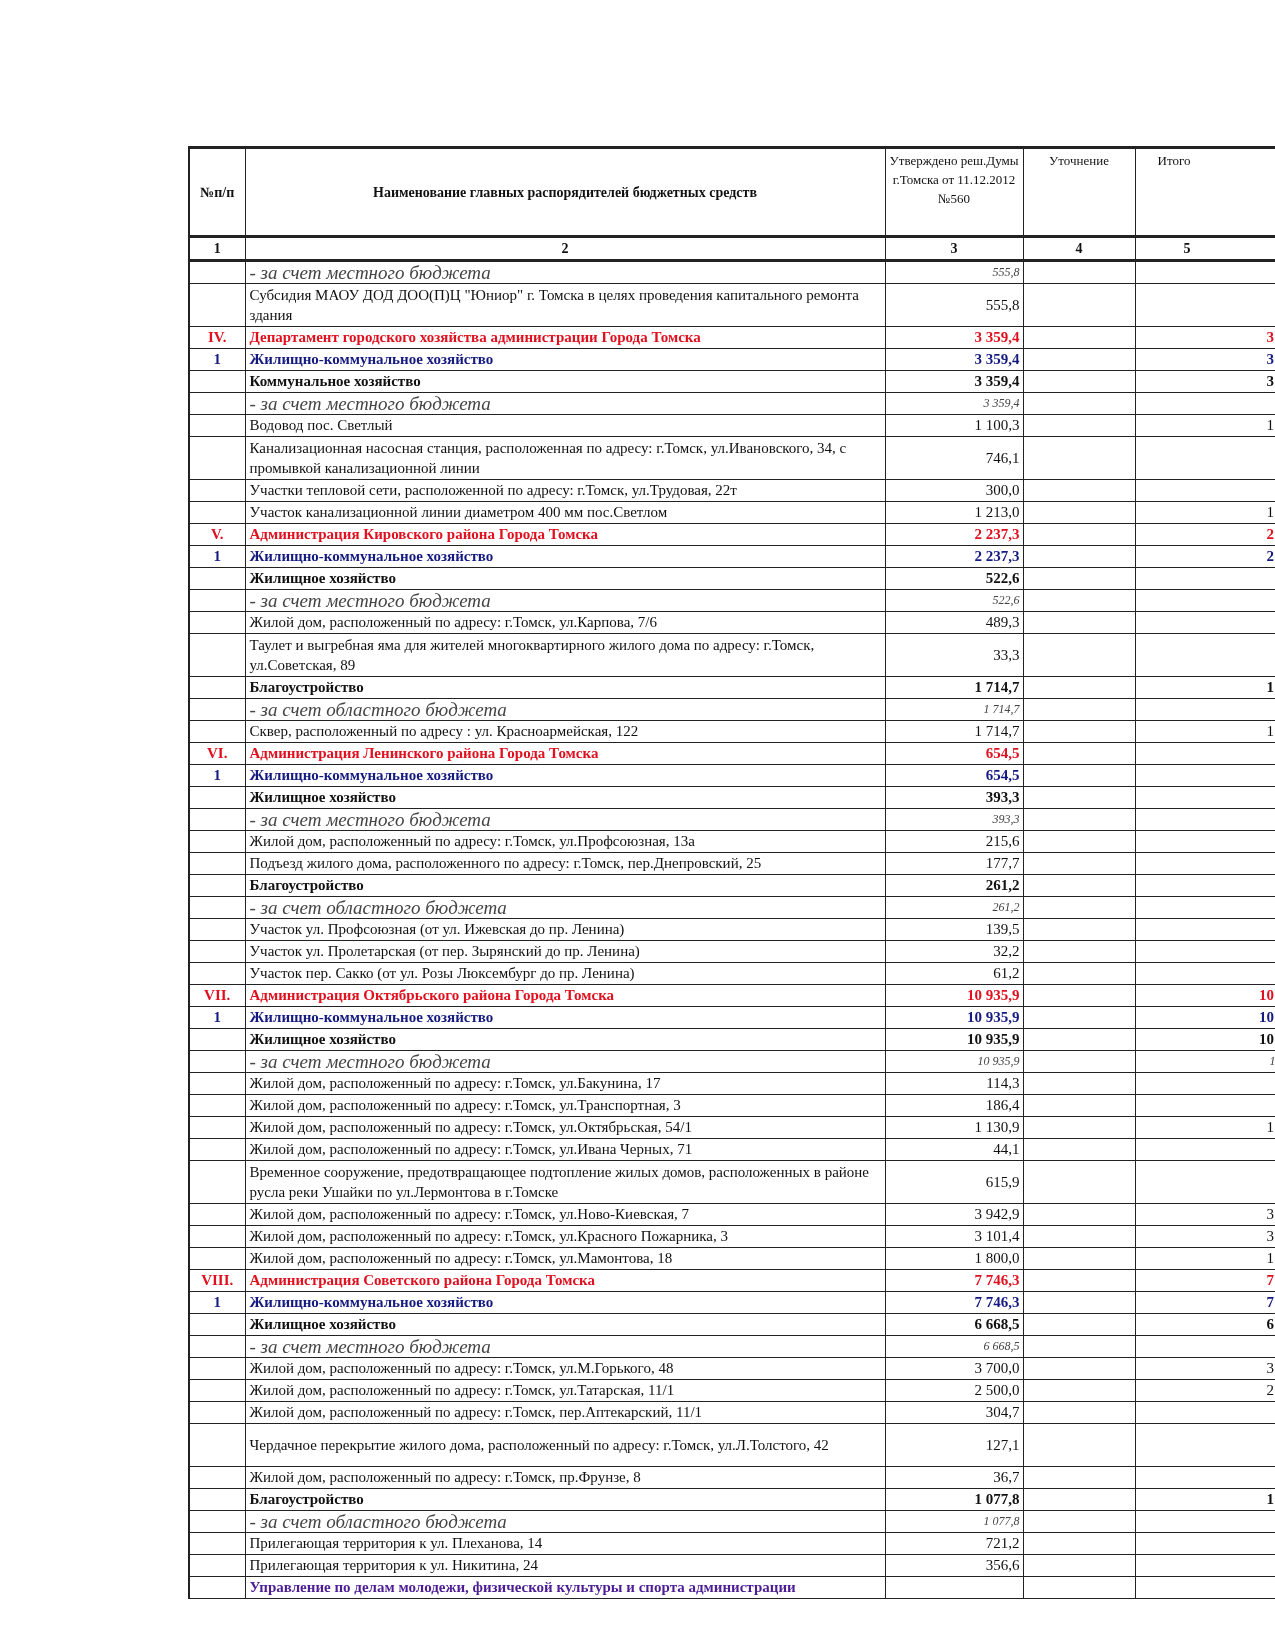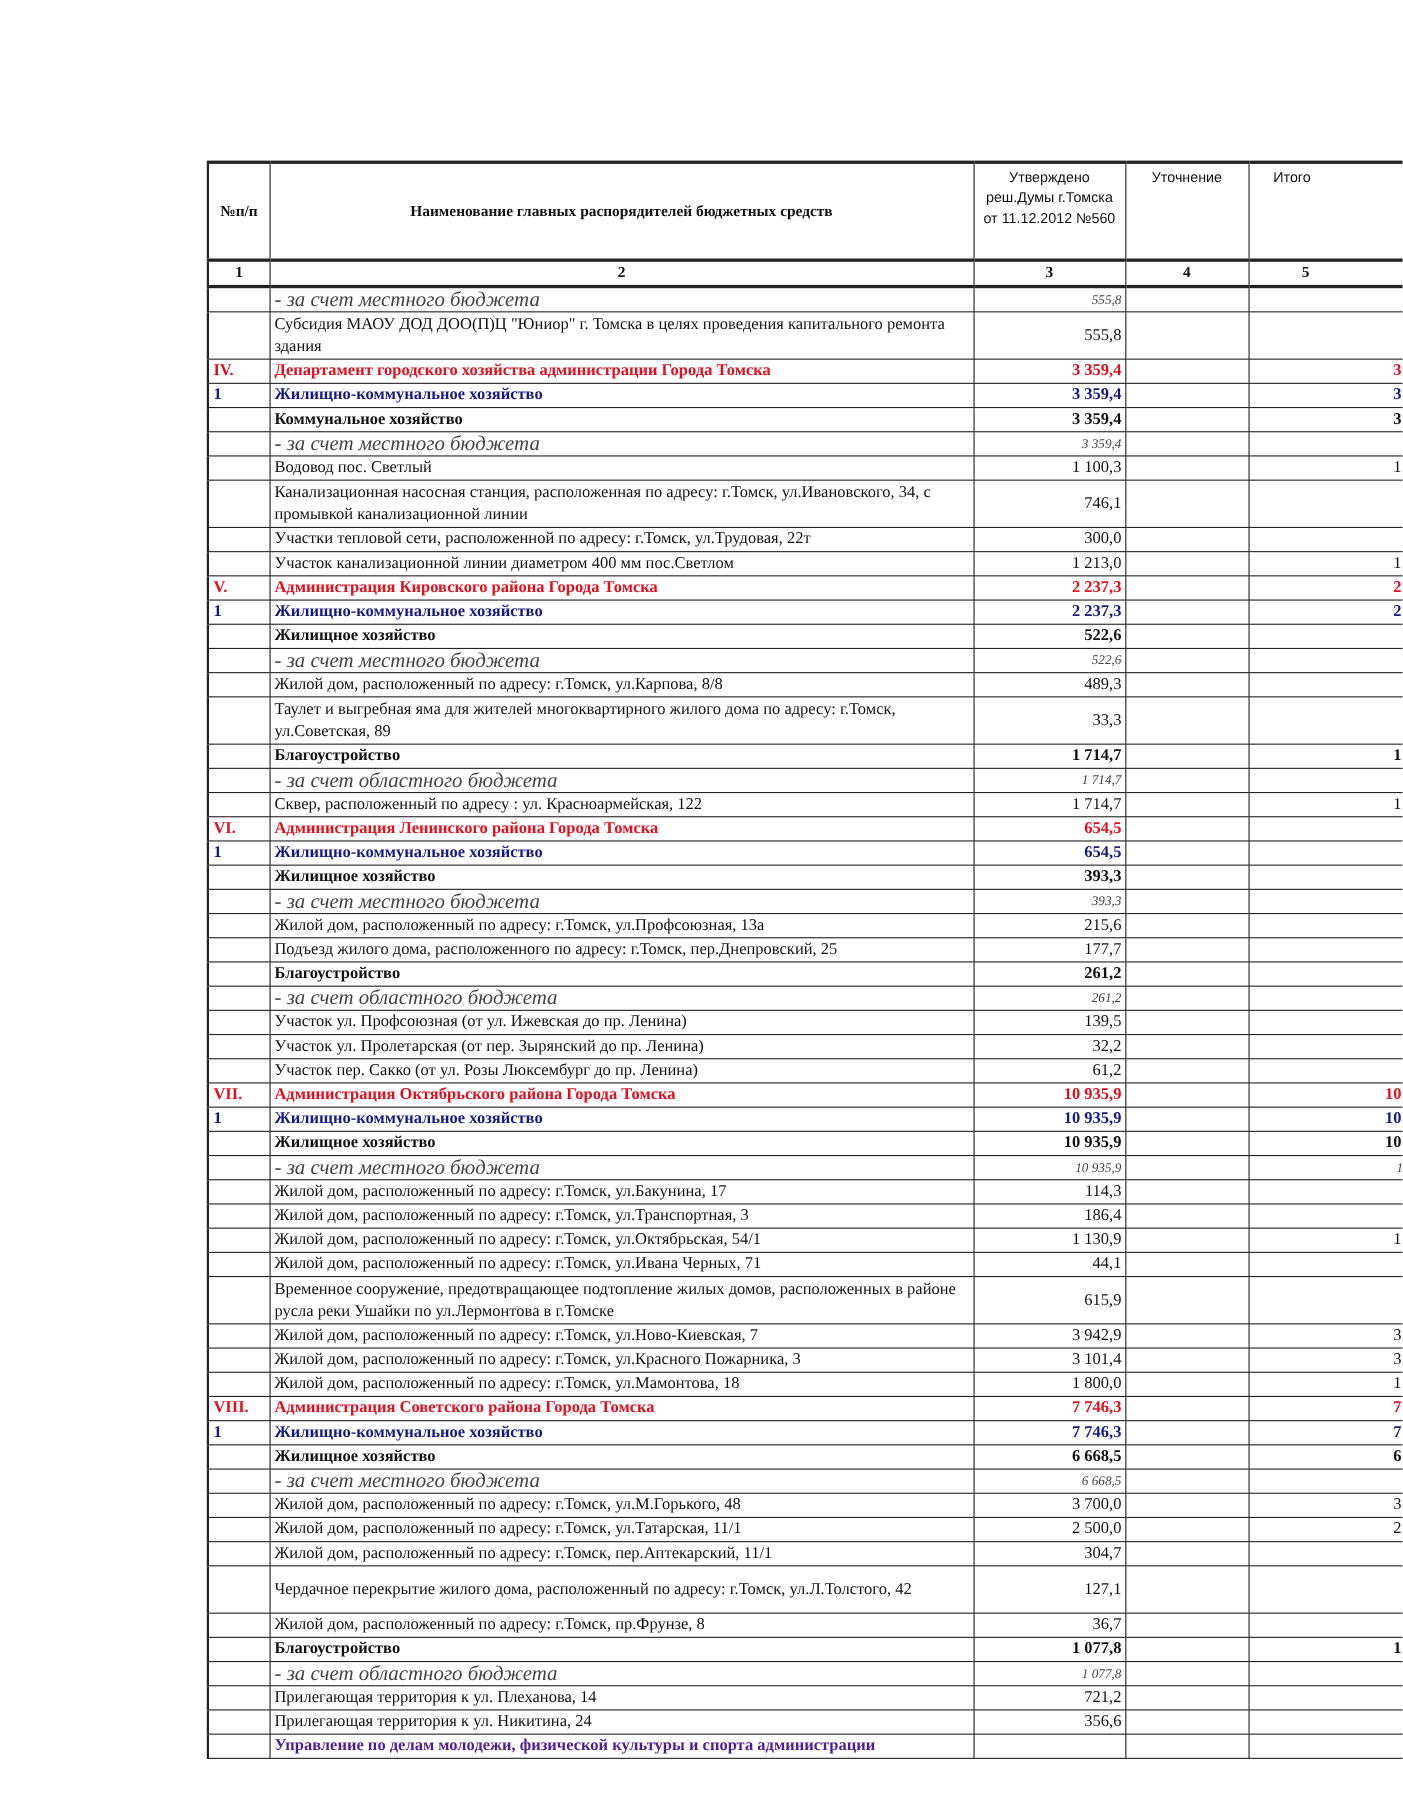--- a/index.html
+++ b/index.html
@@ -6,24 +6,24 @@
   body { width: 1275px; height: 1650px; position: relative; overflow: hidden; font-family: "Liberation Serif", serif; color: #111; }
   .sheet { position: absolute; left: 188px; top: 146px; width: 1120px; }
   table { border-collapse: collapse; table-layout: fixed; width: 1120px; }
   col.c1 { width: 56px; }
   col.c2 { width: 640px; }
   col.c3 { width: 138px; }
   col.c4 { width: 112px; }
   col.c5 { width: 174px; }
   td, th { border: 1px solid #222; padding: 0 4px; font-size: 15px; line-height: 21px; vertical-align: middle; overflow: hidden; white-space: nowrap; }
   th.h { font-weight: bold; font-size: 14px; height: 84px; border-top: 3px solid #222; }
-  th.hs { font-family: Liberation Sans, sans-serif; font-weight: normal; font-size: 13px; line-height: 19px; vertical-align: top; white-space: normal; text-align: center; padding-top: 2px; }
+  th.hs { font-family: Liberation Serif, serif; font-weight: normal; font-size: 13px; line-height: 19px; vertical-align: top; white-space: normal; text-align: center; padding-top: 2px; }
   tr.colnums td { font-weight: bold; text-align: center; border-top: 3px solid #222; border-bottom: 3px solid #222; height: 19px; font-size: 14px; }
   td.num { text-align: right; padding-right: 3px; }
-  td.idx { text-align: left; font-weight: bold; }
+  td.idx { text-align: center; font-weight: bold; }
   td.wrap { white-space: normal; line-height: 20px; }
   tr.dept td { color: #e0101e; font-weight: bold; }
   tr.sector td { color: #141a80; font-weight: bold; }
   tr.group td { font-weight: bold; }
   tr.src td { font-style: italic; font-size: 12px; color: #444; height: 18px; }
   tr.src td.src-text { font-size: 19px; }
   tr.item td { height: 20px; }
   tr.tall td { height: 42px; }
   tr.partial td { height: 20px; color: #4c1d95; font-weight: bold; }
   td.c1 { border-left: 2px solid #222; }
@@ -151,21 +151,21 @@
         </tr>
         <tr class="src">
           <td class="c1 idx"></td>
           <td class="src-text">- за счет местного бюджета</td>
           <td class="num">522,6</td>
           <td class="num"></td>
           <td class="num" style="padding-right: 0px; text-align: right;"></td>
         </tr>
         <tr class="item">
           <td class="c1 idx"></td>
-          <td class="">Жилой дом, расположенный по адресу: г.Томск, ул.Карпова, 8/8</td>
+          <td class="">Жилой дом, расположенный по адресу: г.Томск, ул.Карпова, 7/6</td>
           <td class="num">489,3</td>
           <td class="num"></td>
           <td class="num" style="padding-right: 0px; text-align: right;"></td>
         </tr>
         <tr class="item tall">
           <td class="c1 idx"></td>
           <td class="wrap">Таулет и выгребная яма для жителей многоквартирного жилого дома по адресу: г.Томск, ул.Советская, 89</td>
           <td class="num">33,3</td>
           <td class="num"></td>
           <td class="num" style="padding-right: 0px; text-align: right;"></td>

